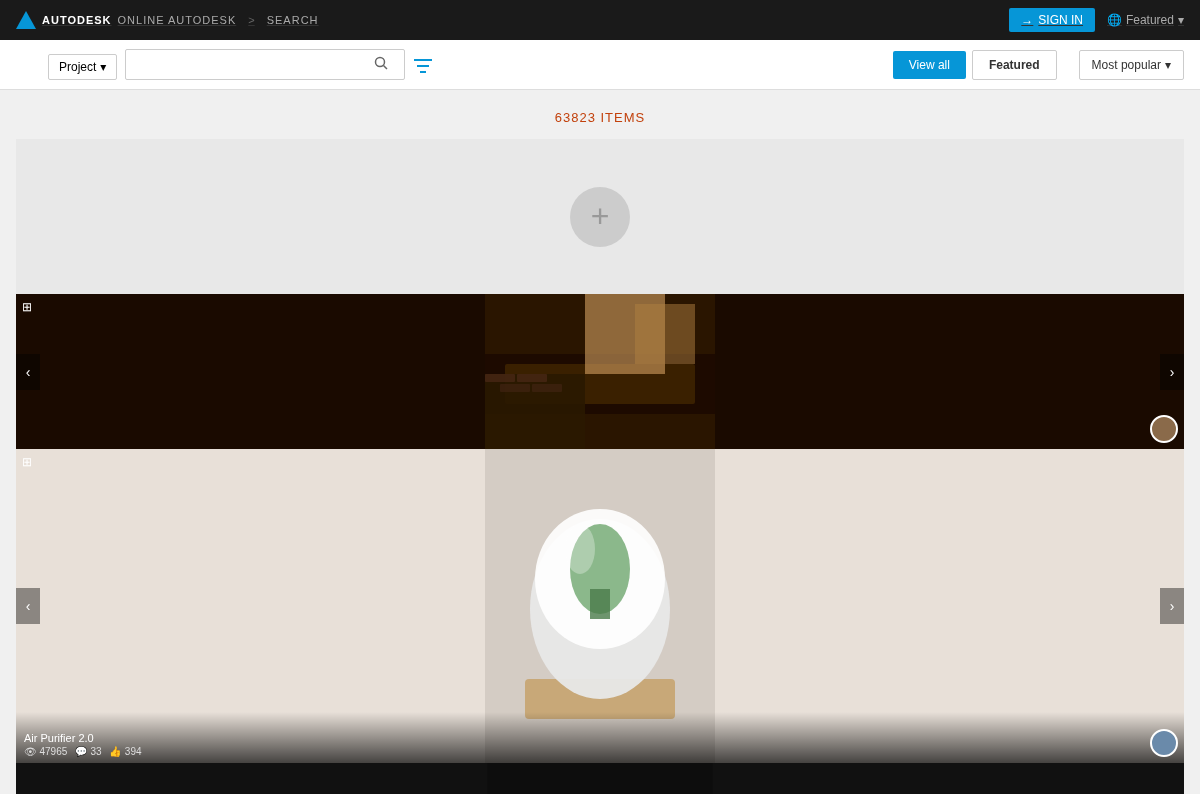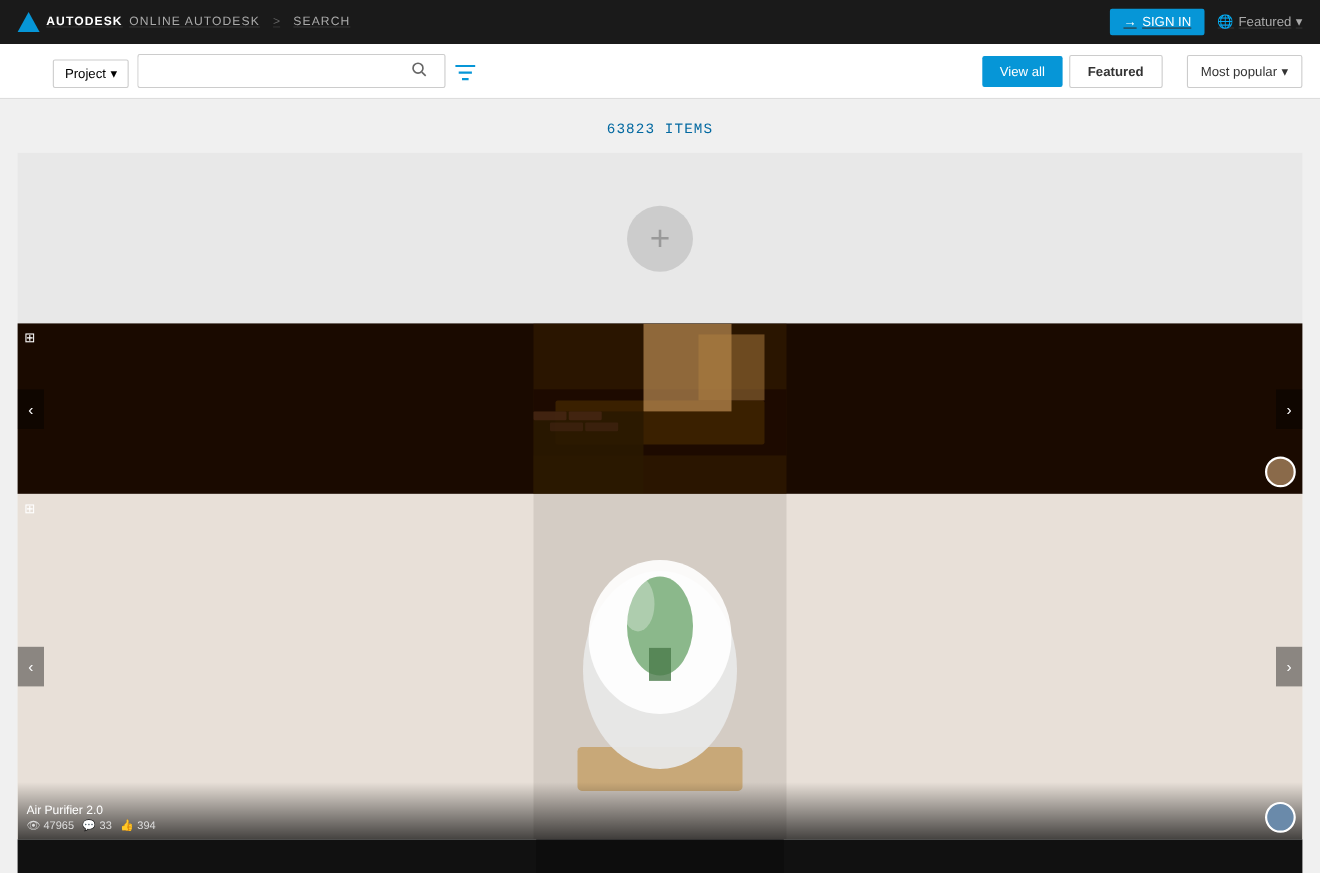--- a/index.html
+++ b/index.html
@@ -134,23 +134,22 @@
       align-items: center;
       gap: 4px;
       margin-left: 16px;
     }
 
     
     .items-count {
       text-align: center;
       padding: 20px 0 14px;
       font-size: 13px;
-      color: #0369a1;
+      color: #c2410c;
       letter-spacing: 1px;
-      font-family: Liberation Mono, monospace;
     }
 
     
     .gallery {
       padding: 0 16px 20px;
       display: grid;
       grid-template-columns: 240px 230px 230px 225px 230px;
       grid-template-rows: auto;
       gap: 4px;
       max-width: 1200px;

